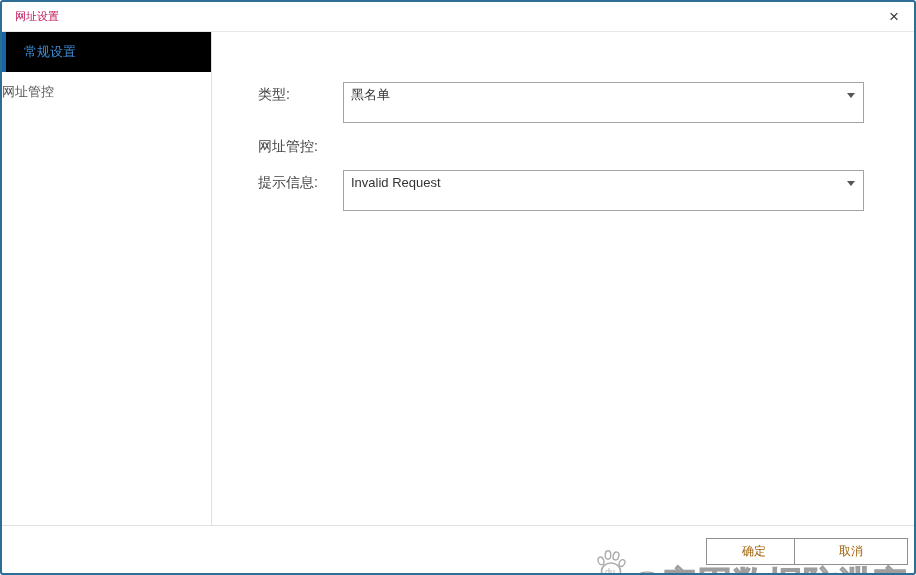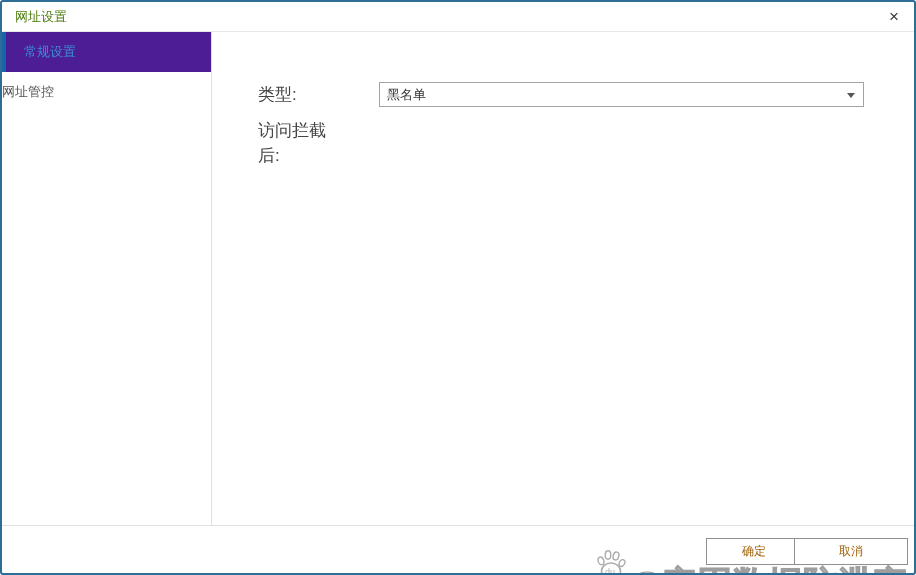--- a/index.html
+++ b/index.html
@@ -21,22 +21,22 @@
   .titlebar {
     position: relative;
     height: 30px;
     flex: 0 0 30px;
     border-bottom: 1px solid #e8e8e8;
     display: flex;
     align-items: center;
   }
   .title {
     padding-left: 13px;
-    font-size: 13px;
-    color: #4d7c0f;
+    font-size: 11px;
+    color: #be185d;
   }
   .close-btn {
     position: absolute;
     right: 8px; top: 3px;
     width: 24px; height: 24px;
     line-height: 24px;
     text-align: center;
     font-size: 17px;
     color: #3a3a3a;
     cursor: pointer;
@@ -54,49 +54,48 @@
     border-right: 1px solid #e0e0e0;
   }
   .side-item {
     height: 40px;
     line-height: 40px;
     font-size: 13px;
     color: #555;
     cursor: pointer;
   }
   .side-item.selected {
-    background: #4c1d95;
+    background: #000000;
     border-left: 4px solid #1665aa;
     padding-left: 18px;
     color: #3d8bd4;
   }
 
   .content {
     flex: 1 1 auto;
     padding: 50px 50px 0 46px;
   }
   .form-row {
     display: flex;
     margin-bottom: 11px;
   }
   .form-label {
     width: 85px;
     flex: 0 0 85px;
-    font-size: 17px;
+    font-size: 14px;
     color: #444;
     line-height: 25px;
   }
   .combo {
     position: relative;
     flex: 1 1 auto;
-    height: 25px;
+    height: 41px;
     border: 1px solid #a3a3a3;
     background: #fff;
     cursor: pointer;
-    margin-left: 36px;
   }
   .combo-value {
     display: block;
     padding-left: 7px;
     line-height: 23px;
     font-size: 13px;
     color: #333;
     white-space: nowrap;
     overflow: hidden;
   }
@@ -176,23 +175,30 @@
 
       <div class="form-row">
         <span class="form-label">类型:</span>
         <div class="combo">
           <span class="combo-value">黑名单</span>
           <span class="combo-arrow"></span>
         </div>
       </div>
 
       <div class="form-row">
-        <span class="form-label">访问拦截后:</span>
-      </div>
-
+        <span class="form-label">网址管控:</span>
+      </div>
+
+      <div class="form-row">
+        <span class="form-label">提示信息:</span>
+        <div class="combo">
+          <span class="combo-value">Invalid Request</span>
+          <span class="combo-arrow"></span>
+        </div>
+      </div>
 
     </div>
   </div>
 
   <div class="footer">
     <button class="btn btn-ok">确定</button>
     <button class="btn btn-cancel">取消</button>
 
     <div class="watermark">
       <svg class="paw-icon" width="32" height="34" viewBox="0 0 32 34" fill="none">

